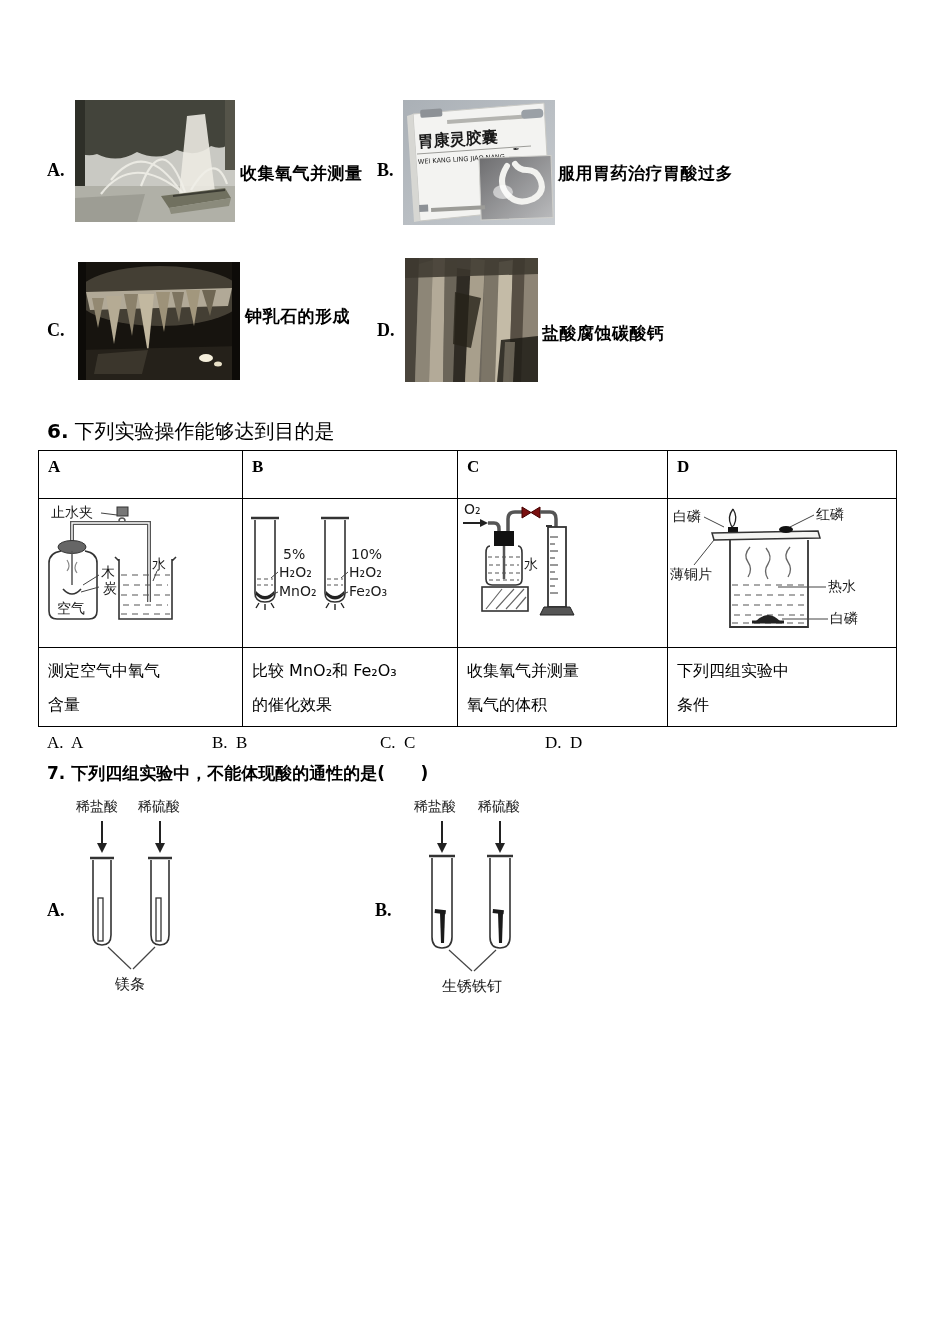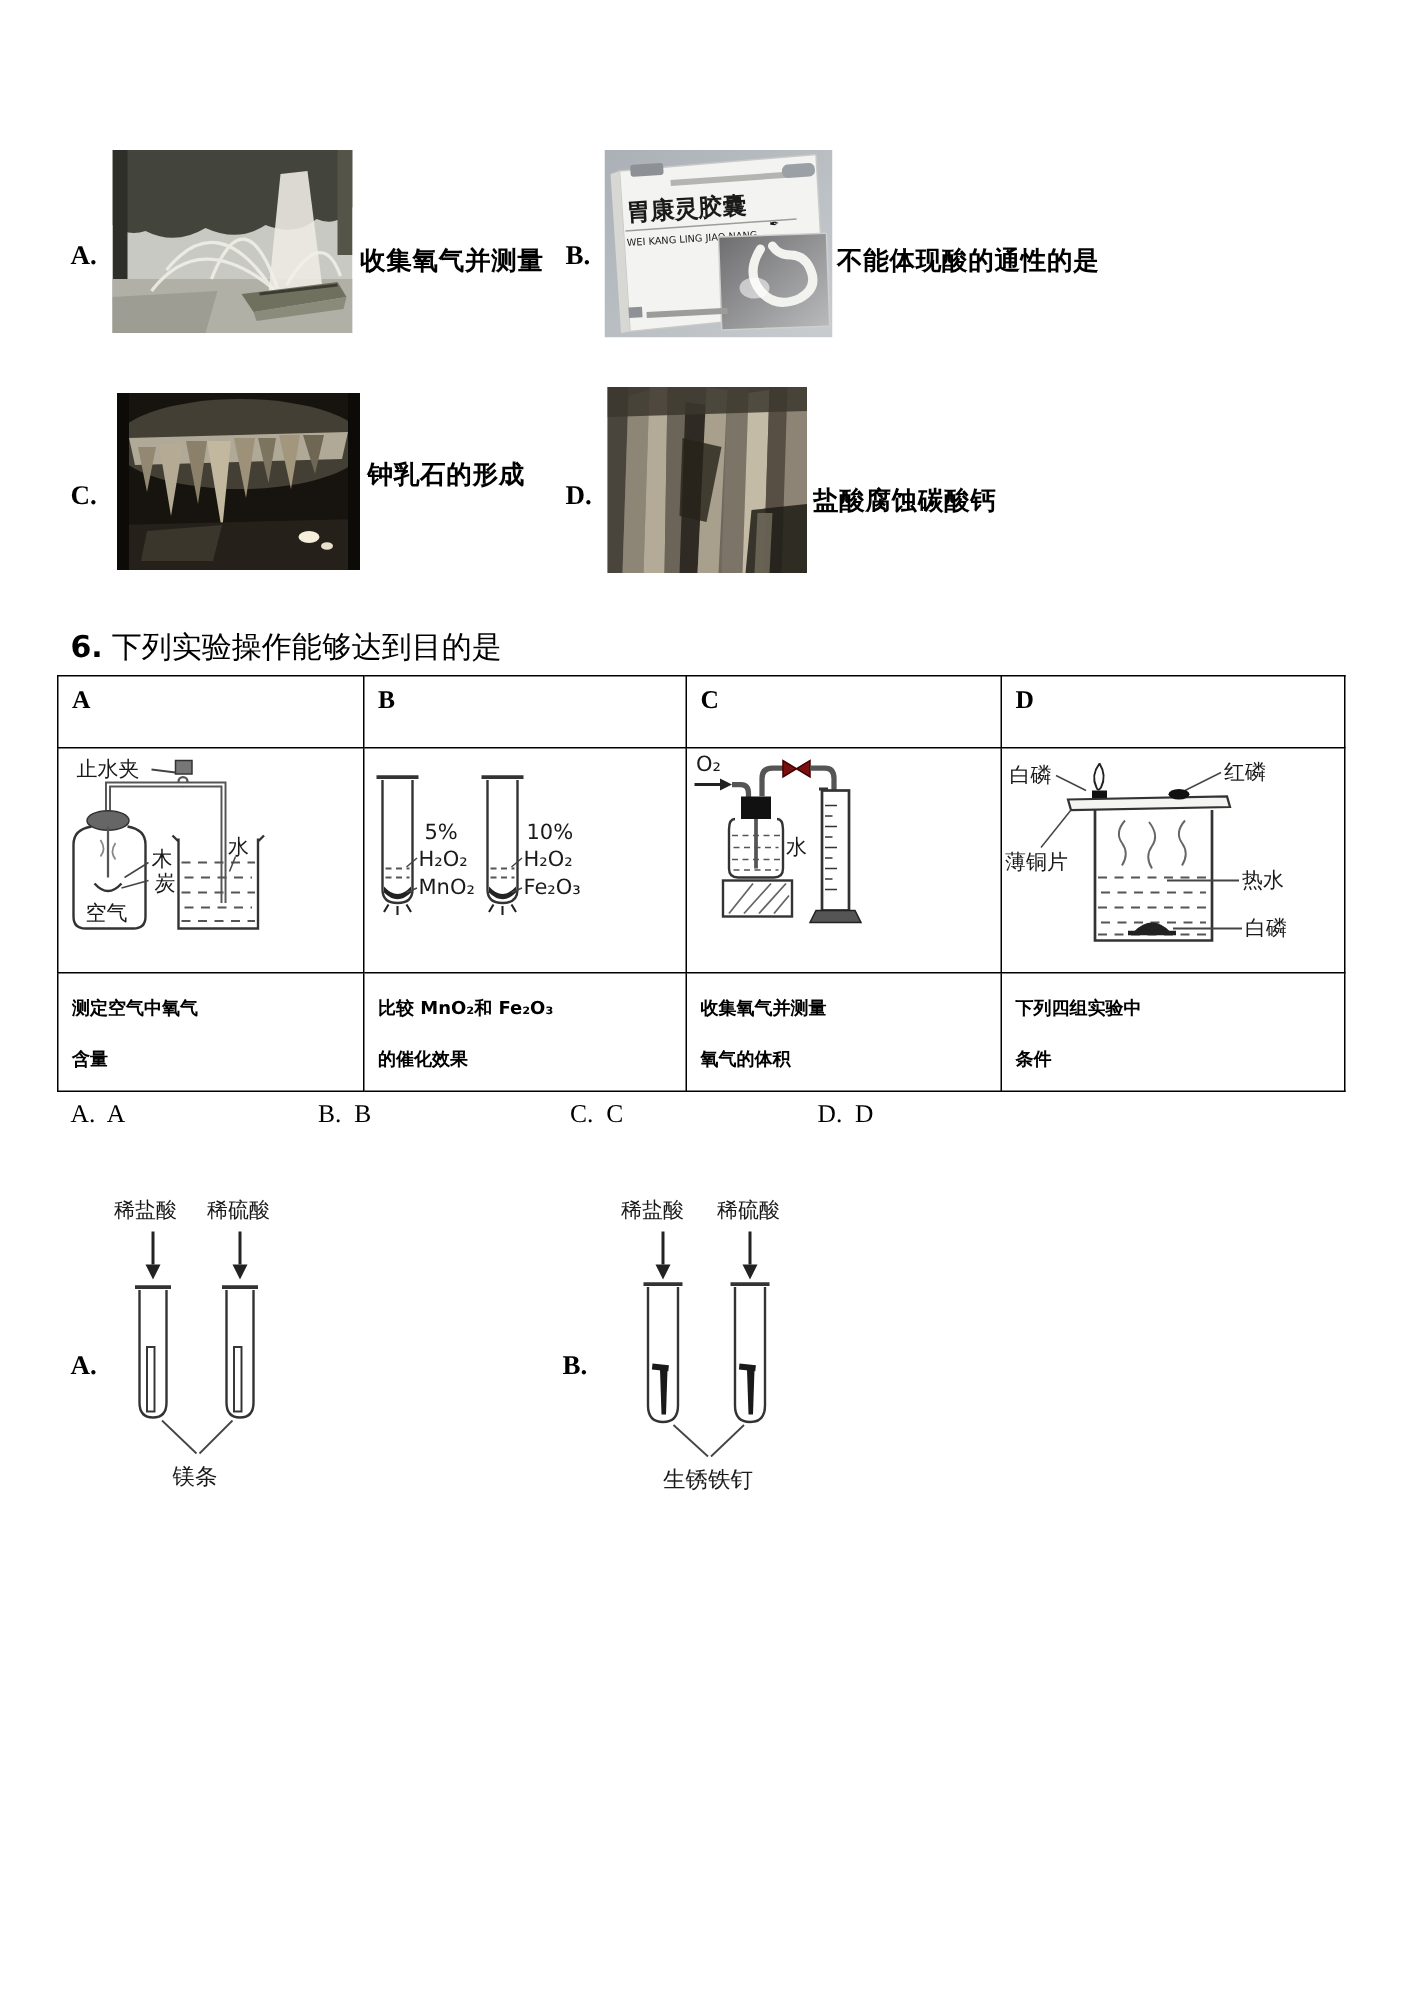--- a/index.html
+++ b/index.html
@@ -9,21 +9,21 @@
   .abs{position:absolute}
   .optlabel{font-weight:bold;font-size:18px;font-family:"Liberation Serif",serif}
   .caption{font-weight:bold;font-size:17px;font-family:"DejaVu Sans","Liberation Sans",sans-serif;letter-spacing:.5px}
   .qline{font-size:20px;font-family:"Liberation Serif","DejaVu Sans",serif}
   .qline .qnum{font-weight:bold;font-family:"DejaVu Sans",sans-serif;margin-right:6px}
   .qline.boldline{font-weight:bold;font-size:17px;font-family:"DejaVu Sans",sans-serif}
   .qtable{position:absolute;left:38px;top:450px;border-collapse:collapse;table-layout:fixed}
   .qtable td{border:1.6px solid #000;vertical-align:top;padding:0}
   .qtable td.hdr{height:48px;padding:6px 0 0 9px;font-weight:bold;font-size:17px;font-family:"Liberation Serif",serif}
   .qtable td.diag{height:146px}
-  .qtable td.purpose{height:78px;padding:6px 6px 4px 9px;font-weight:bold;font-size:12px;font-family:"DejaVu Sans","Liberation Sans",sans-serif}
+  .qtable td.purpose{height:78px;padding:6px 6px 4px 9px;font-weight:normal;font-size:16px;font-family:"DejaVu Sans","Liberation Sans",sans-serif}
   .qtable td.purpose div{line-height:34px;white-space:nowrap}
   .choice{position:absolute;font-weight:normal;font-size:17px;font-family:"Liberation Serif","DejaVu Sans",serif;white-space:pre}
   svg text{font-family:"DejaVu Sans","Liberation Sans",sans-serif;fill:#1a1a1a}
   svg .lab{font-size:14px}
   .photo{position:absolute}
 </style>
 </head>
 <body>
 
 <div class="page">
@@ -75,21 +75,21 @@
       <text x="110" y="52" font-size="8" fill="#55585c" transform="rotate(-3.5 110 52)">✒</text>
       <line x1="14" y1="54" x2="128" y2="46" stroke="#9c9c98" stroke-width="1"></line>
       <text x="15" y="64" font-size="6.5" fill="#5c5f63" transform="rotate(-3.5 15 64)">WEI KANG LING JIAO NANG</text>
       <rect x="76" y="58" width="72" height="62" fill="url(#stom)" stroke="#cfcfcb" stroke-width="1" transform="rotate(-2 76 58)"></rect>
       <path d="M104,66 Q94,82 104,94 Q114,106 130,99 Q143,92 137,79 Q133,70 124,70 Q116,70 112,64" fill="none" stroke="#f2f2ef" stroke-width="6" stroke-linecap="round"></path>
       <ellipse cx="100" cy="92" rx="10" ry="7" fill="#ffffff" opacity="0.55"></ellipse>
       <rect x="16" y="105" width="9" height="7" fill="#8d9196" transform="rotate(-3 16 105)"></rect>
       <rect x="28" y="108" width="54" height="4" fill="#9c9c98" transform="rotate(-3 28 108)"></rect>
     </svg>
   </div>
-  <div class="abs caption" style="left:558px;top:162px">不能体现酸的通性的是</div>
+  <div class="abs caption" style="left:558px;top:162px">服用胃药治疗胃酸过多</div>
 
   <div class="abs optlabel" style="left:47px;top:320px">C.</div>
   <div class="photo" style="left:78px;top:262px">
     <svg width="162" height="118" viewBox="0 0 162 118">
       <rect width="162" height="118" fill="#17140f"></rect>
       <ellipse cx="82" cy="34" rx="84" ry="30" fill="#6a6254" opacity="0.55"></ellipse>
       <polygon points="8,30 154,26 150,44 12,48" fill="#d6cdb8" opacity="0.75"></polygon>
       <g>
         <polygon points="14,36 26,36 20,66" fill="#938972"></polygon>
         <polygon points="28,34 44,34 36,82" fill="#b5ab94"></polygon>
@@ -311,20 +311,21 @@
       </td>
     </tr>
   </tbody>
     </table>
 
   <span class="choice" style="left:47px;top:733px">A.  A</span>
   <span class="choice" style="left:212px;top:733px">B.  B</span>
   <span class="choice" style="left:380px;top:733px">C.  C</span>
   <span class="choice" style="left:545px;top:733px">D.  D</span>
 
+  <div class="abs qline boldline" style="left:47px;top:762px"><span class="qnum">7.</span><span style="white-space:pre">下列四组实验中，不能体现酸的通性的是(      )</span></div>
 
   <div class="abs optlabel" style="left:47px;top:900px">A.</div>
   <div class="photo" style="left:60px;top:793px">
     <svg width="210" height="205" viewBox="0 0 210 205">
       <text x="16" y="18" class="lab">稀盐酸</text>
       <text x="78" y="18" class="lab">稀硫酸</text>
       <g stroke="#222" stroke-width="2">
         <line x1="42" y1="28" x2="42" y2="50"></line>
           <line x1="100" y1="28" x2="100" y2="50"></line>
       </g>

